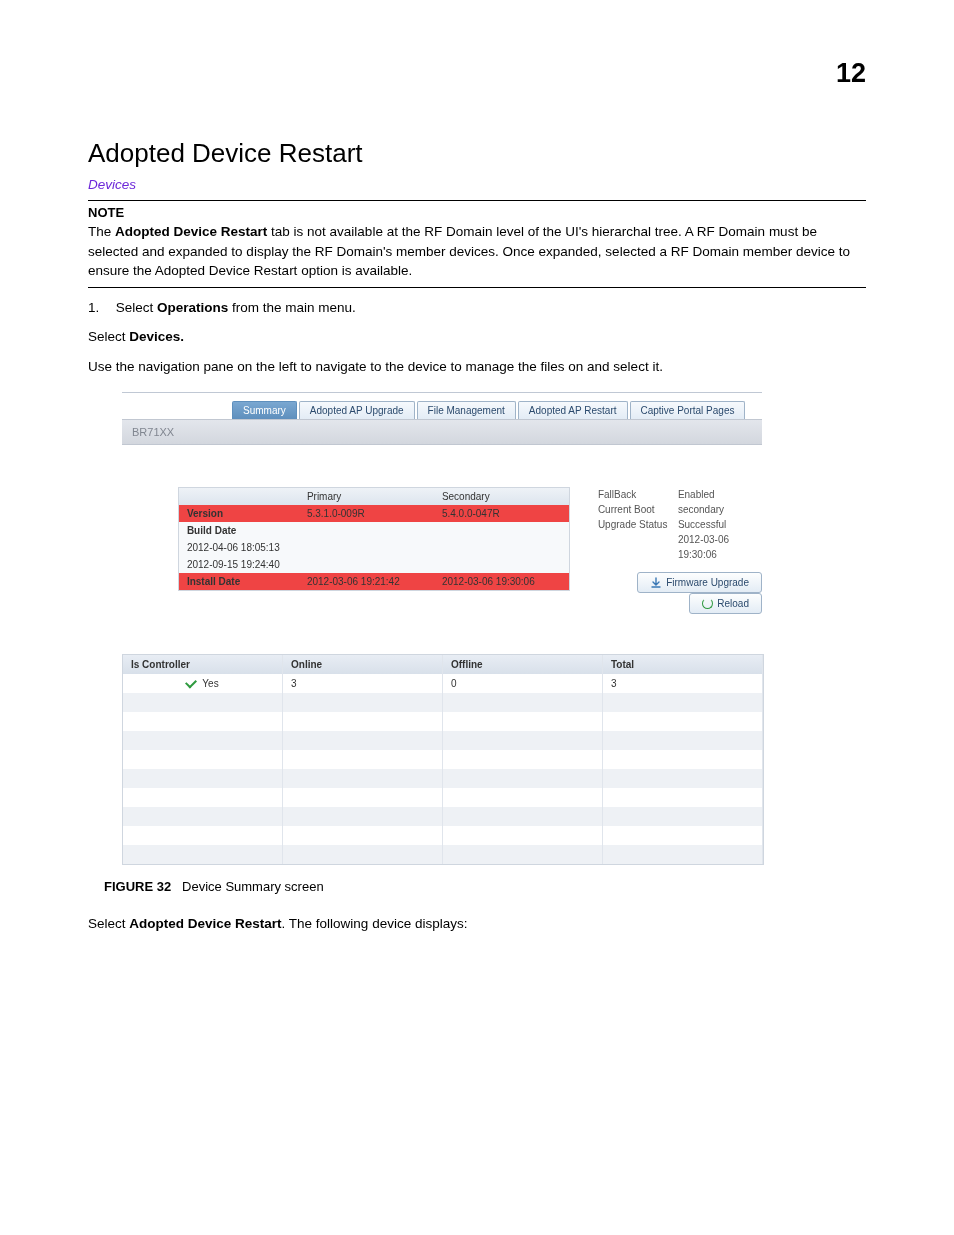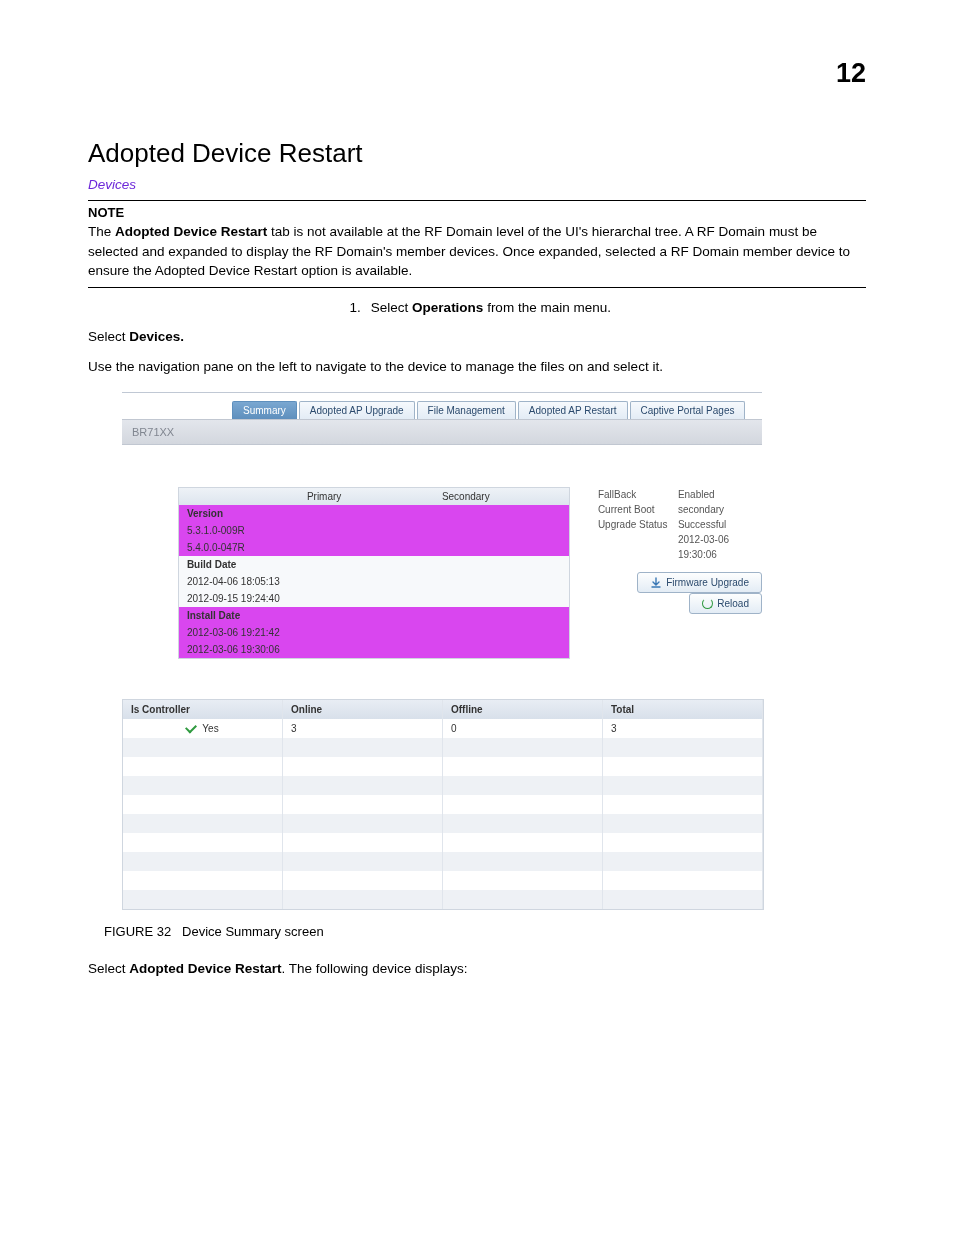--- a/index.html
+++ b/index.html
@@ -54,31 +54,30 @@
   }
   .note-body {
     font-size: 13.5px;
     line-height: 1.45;
     margin: 2px 0 4px 0;
   }
   .step {
     font-size: 13.5px;
     line-height: 1.45;
     margin: 10px 0;
-    text-align: center;
   }
   .step .num { display:inline-block; width: 24px; }
   .figure-block {
     margin: 16px 0 10px 34px;
   }
   .figure-caption {
     font-size: 13px;
     margin: 14px 0 20px 0;
   }
-  .figure-caption .fc-label { font-weight: 400; padding-left: 16px; }
+  .figure-caption .fc-label { font-weight: 700; padding-left: 16px; }
 
   
   .fig {
     width: 640px;
     font-family: Tahoma, Arial, sans-serif;
     font-size: 10px;
     color: #333;
   }
   .fig-top-line {
     height: 1px;
@@ -132,21 +131,21 @@
   .ver-table .row { display: flex; }
   .ver-table .cell {
     padding: 3px 8px;
     box-sizing: border-box;
   }
   .ver-table .c1 { width: 120px; }
   .ver-table .c2 { width: 135px; }
   .ver-table .c3 { width: 135px; }
   .ver-table .head { background: linear-gradient(#eef2f7,#dde5ee); }
   .ver-table .odd { background: #f7f9fb; flex-direction: column; }
-  .ver-table .even { background: #d946ef; flex-direction: column; }
+  .ver-table .even { background: #ef4444; }
   .ver-table .label { font-weight: 700; color:#333; }
 
   .status-pane {
     width: 200px;
     font-size: 10px;
     line-height: 1.5;
     color: #555;
   }
   .status-pane .srow { display: flex; }
   .status-pane .skey { width: 80px; }

